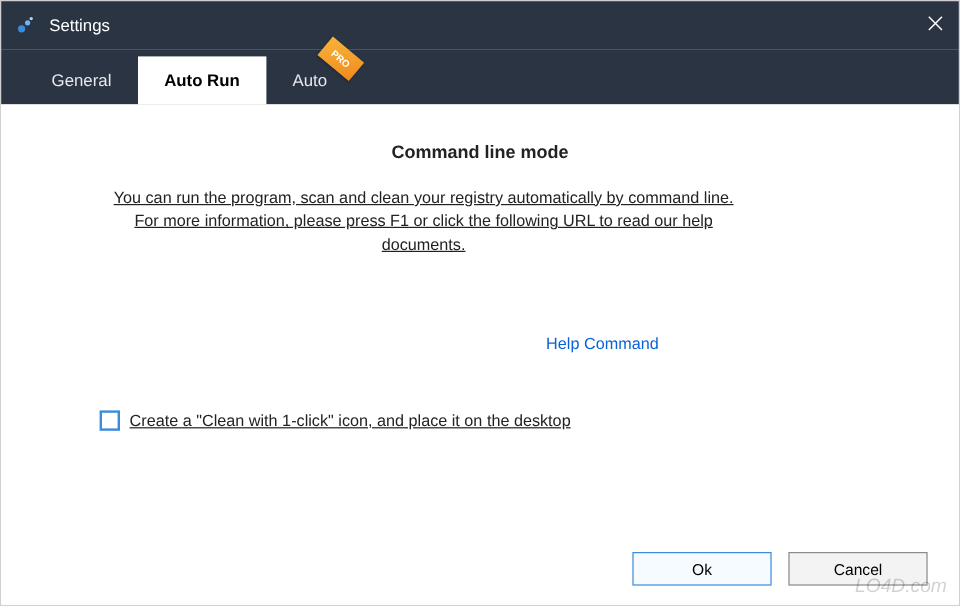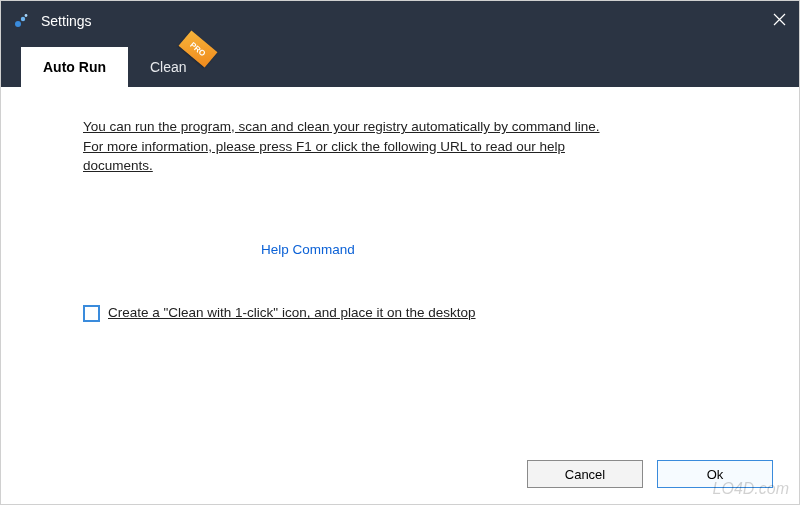--- a/index.html
+++ b/index.html
@@ -8,20 +8,21 @@
     width: 800px; height: 505px;
     font-family: "Segoe UI", Tahoma, sans-serif;
     overflow: hidden;
     background: #fff;
   }
   .window {
     width: 800px; height: 505px;
     background: #fff;
     position: relative;
     border: 1px solid #d0d0d0;
+    text-align: center;
   }
   .titlebar {
     height: 40px;
     background: #2b3443;
     color: #fff;
     display: flex;
     align-items: center;
     padding: 0 12px 0 10px;
     font-size: 14px;
   }
@@ -164,43 +165,47 @@
     <div class="close">
       <span>
         <svg width="13" height="13" viewBox="0 0 13 13">
           <path d="M1 1 L12 12 M12 1 L1 12" stroke="#fff" stroke-width="1.2"></path>
         </svg>
       </span>
     </div>
   </div>
 
   <div class="tabbar">
+    <div class="tab">
+      <span>General</span>
+    </div>
     <div class="tab active">
       <span>Auto Run</span>
     </div>
     <div class="tab">
-      <span>Clean</span>
+      <span>Auto</span>
       <span class="pro-badge">PRO</span>
     </div>
   </div>
 
   <div class="content">
+    <div class="section-title">Command line mode</div>
     <div class="section-body">
       <div class="description">You can run the program, scan and clean your registry automatically by command line. For more information, please press F1 or click the following URL to read our help documents.</div>
       <a class="help-link">Help Command</a>
       <div class="check-row">
         <div class="checkbox"></div>
         <span>Create a "Clean with 1-click" icon, and place it on the desktop</span>
       </div>
     </div>
   </div>
 
   <div class="footer">
+    <div class="btn primary">
+      <span>Ok</span>
+    </div>
     <div class="btn">
       <span>Cancel</span>
     </div>
-    <div class="btn primary">
-      <span>Ok</span>
-    </div>
   </div>
 
   <div class="watermark">   LO4D.com</div>
 </div>
 
 </body></html>

